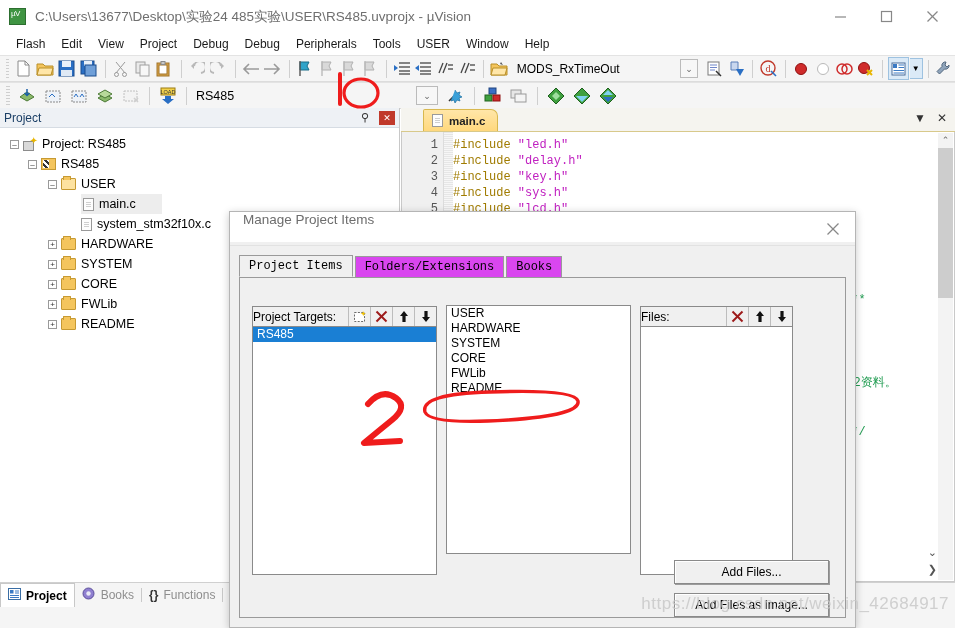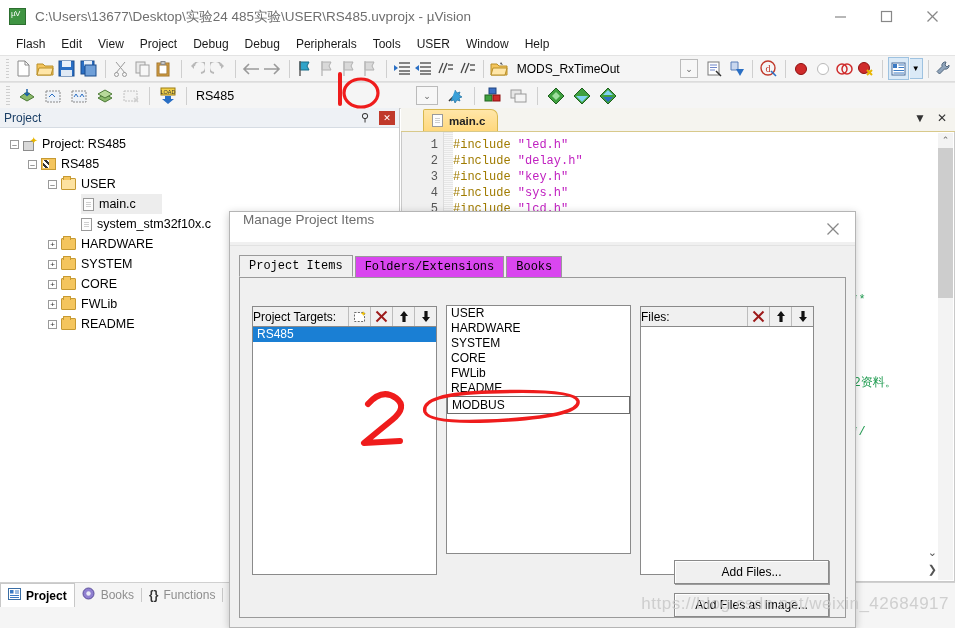--- a/index.html
+++ b/index.html
@@ -824,25 +824,24 @@
       </div>
 
       <div class="col" style="width:185px;position:relative;">
         <div class="listbox">
           <div class="litem">USER</div>
           <div class="litem">HARDWARE</div>
           <div class="litem">SYSTEM</div>
           <div class="litem">CORE</div>
           <div class="litem">FWLib</div>
           <div class="litem">README</div>
-          <div id="edit-modbus">MODBUS</div>
         </div>
       </div>
 
-      <div class="col" style="width:174px;">
+      <div class="col" style="width:153px;">
         <div class="col-hdr">
           <span class="lbl">Files:</span>
           <span class="hbtns">
             <span class="hbtn x">
               <svg width="13" height="13" viewBox="0 0 13 13">
                   <line x1="1.5" y1="1.5" x2="11.5" y2="11.5" stroke="#9d1a1a" stroke-width="2"></line>
                   <line x1="11.5" y1="1.5" x2="1.5" y2="11.5" stroke="#9d1a1a" stroke-width="2"></line>
                 </svg>
             </span>
             <span class="hbtn">

